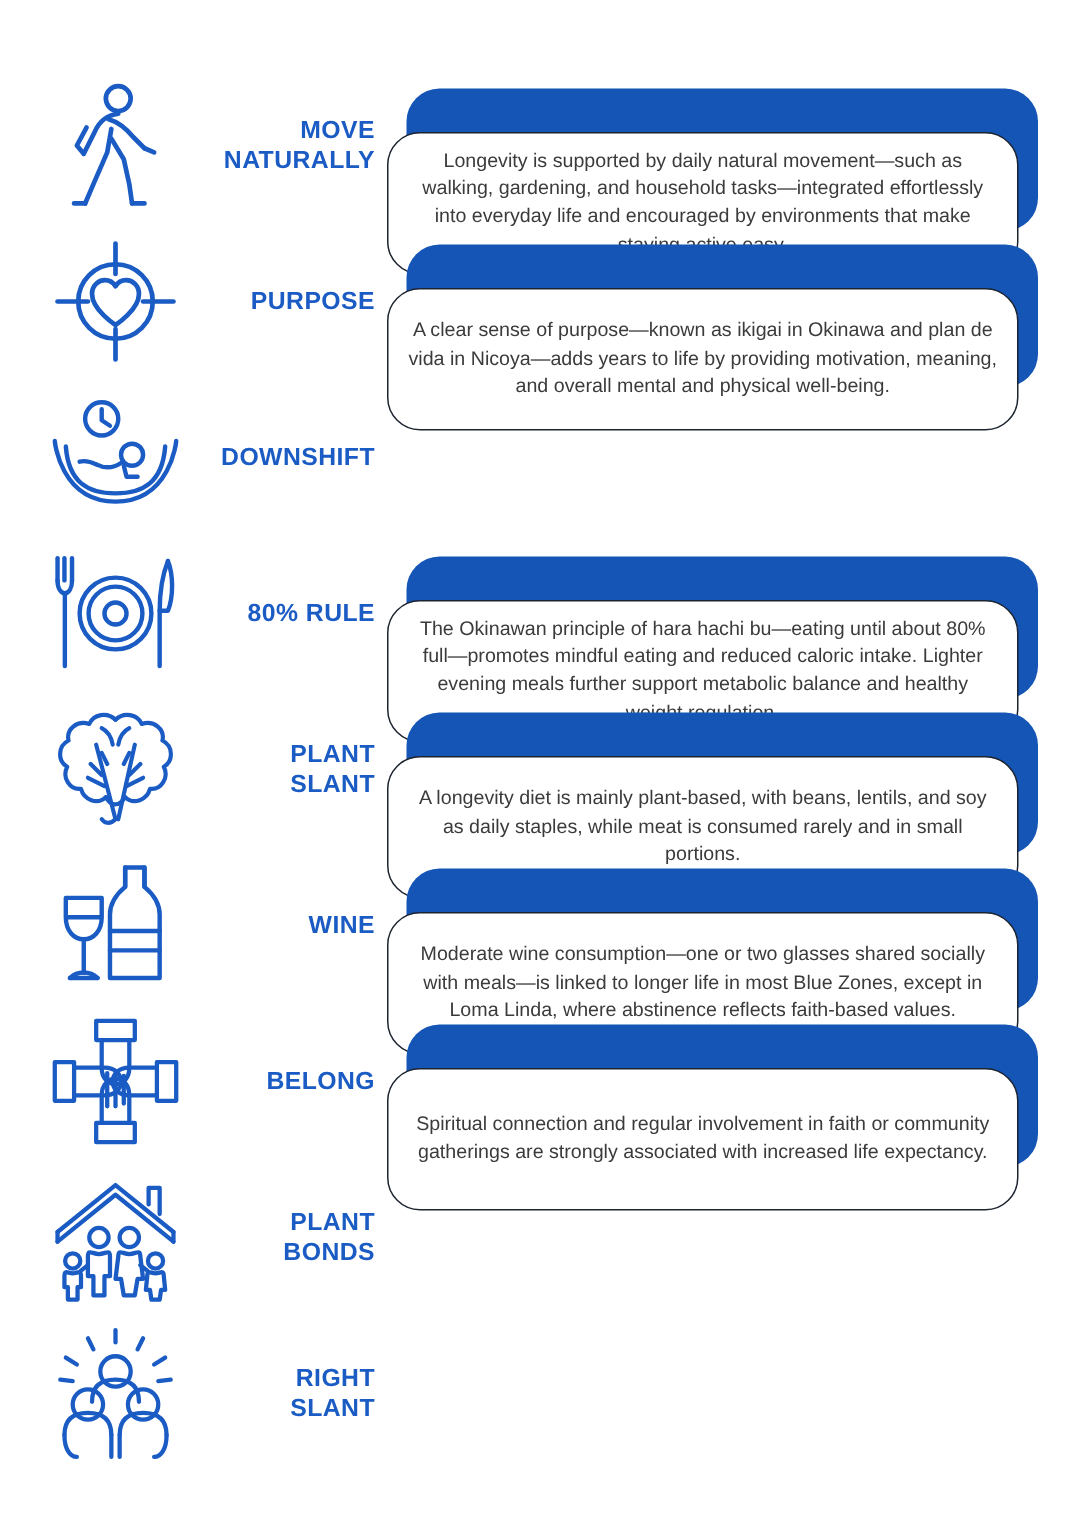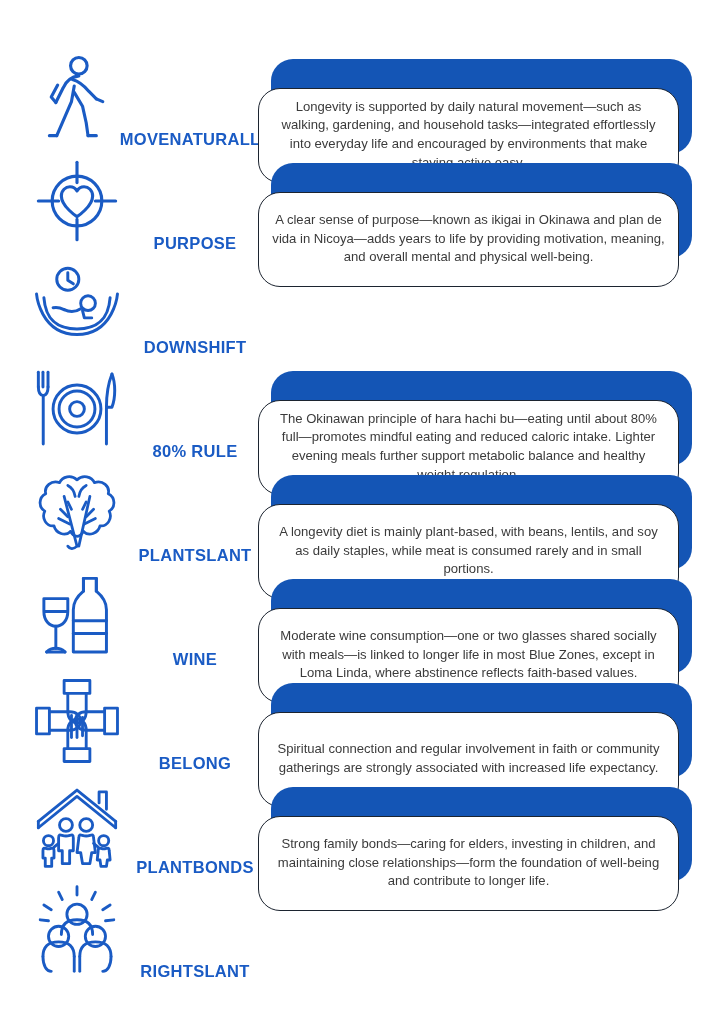--- a/index.html
+++ b/index.html
@@ -43,21 +43,21 @@
     display: block;
     width: 92px;
     height: 92px;
   }
   
   .label-cell {
     width: 118px;
     min-width: 118px;
     height: 104px;
     display: flex;
-    flex-direction: row;
+    flex-direction: column;
     align-items: flex-end;
     justify-content: center;
     padding-right: 8px;
     box-sizing: border-box;
   }
   .label-cell .line {
     font-size: 16.5px;
     font-weight: bold;
     color: #1A5BC4;
     letter-spacing: 0.3px;
@@ -323,28 +323,20 @@
         <path d="M13 78 C13 73 15.5 76 19 76 C22.5 76 25 73 25 78 L25 86 L22.5 86 L22.5 95 L15.5 95 L15.5 86 L13 86 Z"></path>
         <circle cx="79" cy="67" r="5.5"></circle>
         <path d="M73 78 C73 73 75.5 76 79 76 C82.5 76 85 73 85 78 L86 88 L83 88 L82 95 L76 95 L75 88 L72 88 Z"></path>
         <path d="M30 70 L25 74"></path>
         <path d="M68 70 L73 74"></path>
       </svg>
     </div>
     <div class="label-cell">
       <span class="line">PLANT</span>
       <span class="line">BONDS</span>
-    </div>
-    <div class="card-cell">
-      <div class="card-wrap">
-        <div class="card-shadow"></div>
-        <div class="card">
-          <p>Strong family bonds—caring for elders, investing in children, and maintaining close relationships—form the foundation of well-being and contribute to longer life.</p>
-        </div>
-      </div>
     </div>
   </div>
 
   <div class="row">
     <div class="icon-cell">
       <svg viewBox="0 0 100 100" fill="none" stroke="#1A5BC4" stroke-width="3.1" stroke-linecap="round" stroke-linejoin="round">
         <path d="M50 4 L50 13" stroke-dasharray="0"></path>
         <path d="M30 10 L34 18"></path>
         <path d="M70 10 L66 18"></path>
         <path d="M14 24 L22 29"></path>

